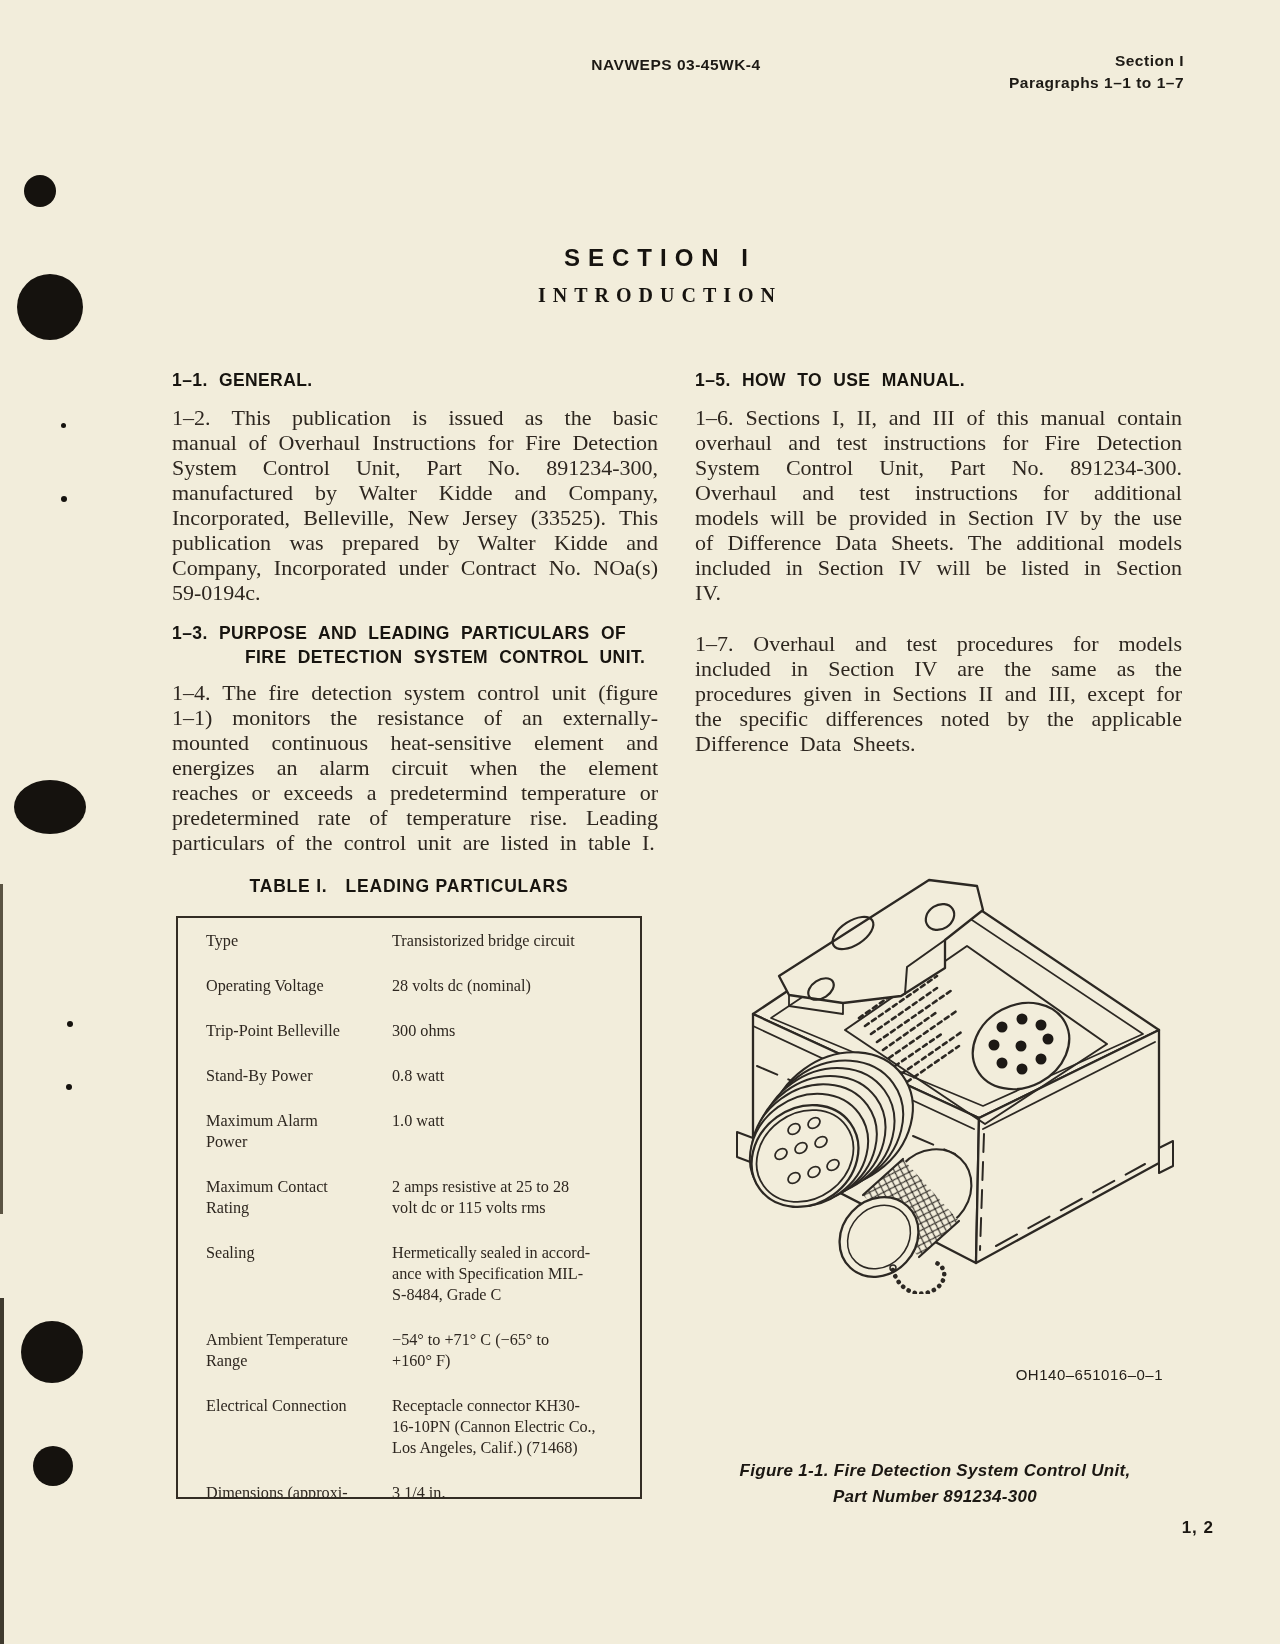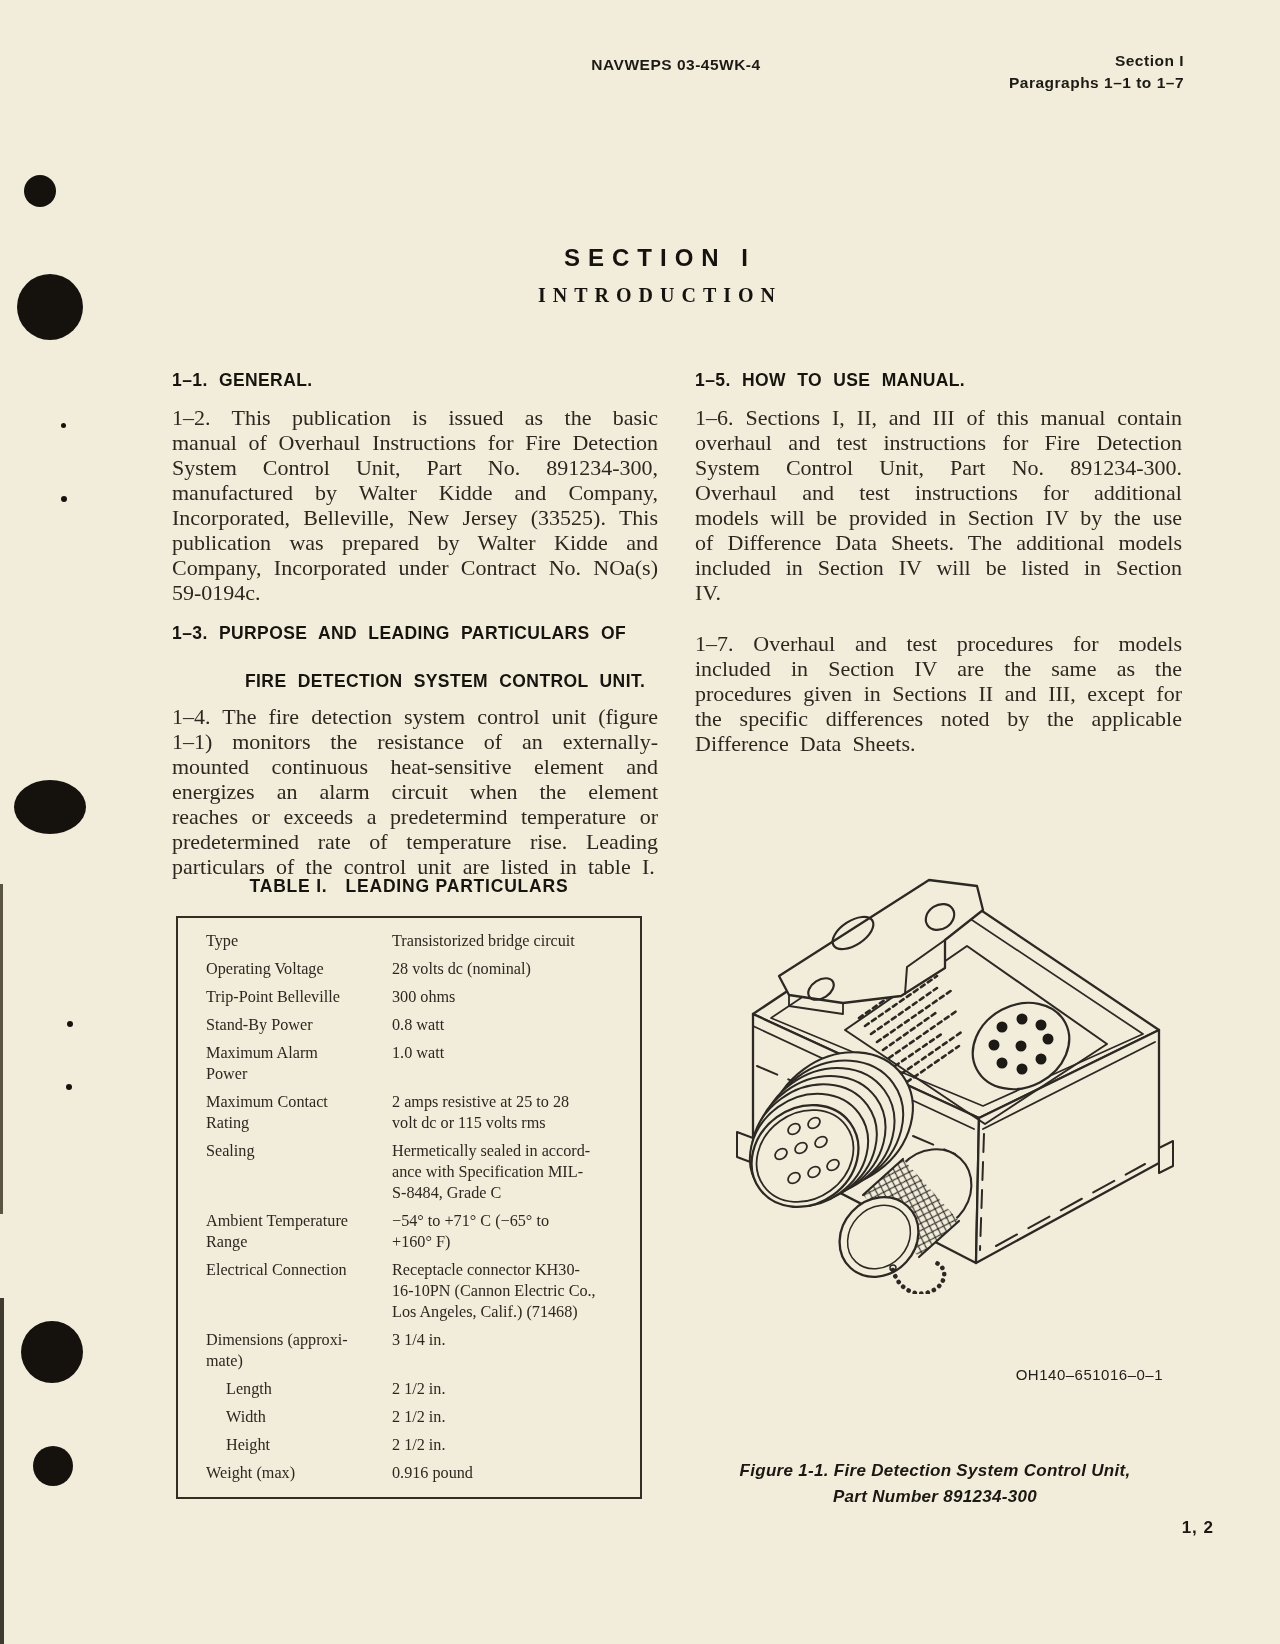--- a/index.html
+++ b/index.html
@@ -21,31 +21,31 @@
   .title-line2{font-size:20px;letter-spacing:7px;margin-top:12px;font-family:Liberation Serif, serif;}
   
   .col{position:absolute;top:368px;}
   .col-left{left:172px;width:486px;}
   .col-right{left:695px;width:487px;}
   .col h2{font-family:"Liberation Sans", sans-serif;font-weight:bold;font-size:17.5px;
        color:#17140f;margin:0;letter-spacing:0.4px;word-spacing:6px;line-height:24px;}
   .col p{font-size:22px;line-height:25px;text-align:justify;margin:13px 0 0 0;
        word-spacing:0.26em;color:#2e2720;}
   .h3-heading{margin-top:16px !important;}
-  .h3-line2{display:inline-block;margin-left:73px;margin-top:24px;}
+  .h3-line2{display:inline-block;margin-left:73px;}
   .p-after-h{margin-top:11px !important;}
   .mt26{margin-top:26px !important;}
   
   .table-title{position:absolute;left:176px;top:876px;width:466px;text-align:center;
        font-family:"Liberation Sans", sans-serif;font-weight:bold;font-size:17.5px;
        color:#17140f;letter-spacing:0.8px;}
   .table-title .tt2{margin-left:18px;}
   .lp-table{position:absolute;left:176px;top:916px;width:466px;height:583px;
        border:2.5px solid #332d24;box-sizing:border-box;display:grid;
-       grid-template-columns:186px 1fr;row-gap:7px;align-content:start;
+       grid-template-columns:186px 1fr;row-gap:24px;align-content:start;
        padding:13px 8px 8px 28px;font-size:16.2px;line-height:21px;color:#2e2720;
        overflow:hidden;}
   .t-label,.t-value{white-space:pre-line;}
   .t-label.indent{padding-left:20px;}
   
   .figure-svg{position:absolute;left:693px;top:818px;}
   .photo-ref{position:absolute;left:700px;top:1366px;width:463px;text-align:right;
        font-family:"Liberation Sans", sans-serif;font-size:15px;color:#24201a;letter-spacing:0.5px;}
   .fig-caption{position:absolute;left:700px;top:1458px;width:470px;text-align:center;
        font-family:"Liberation Sans", sans-serif;font-weight:bold;font-style:italic;

